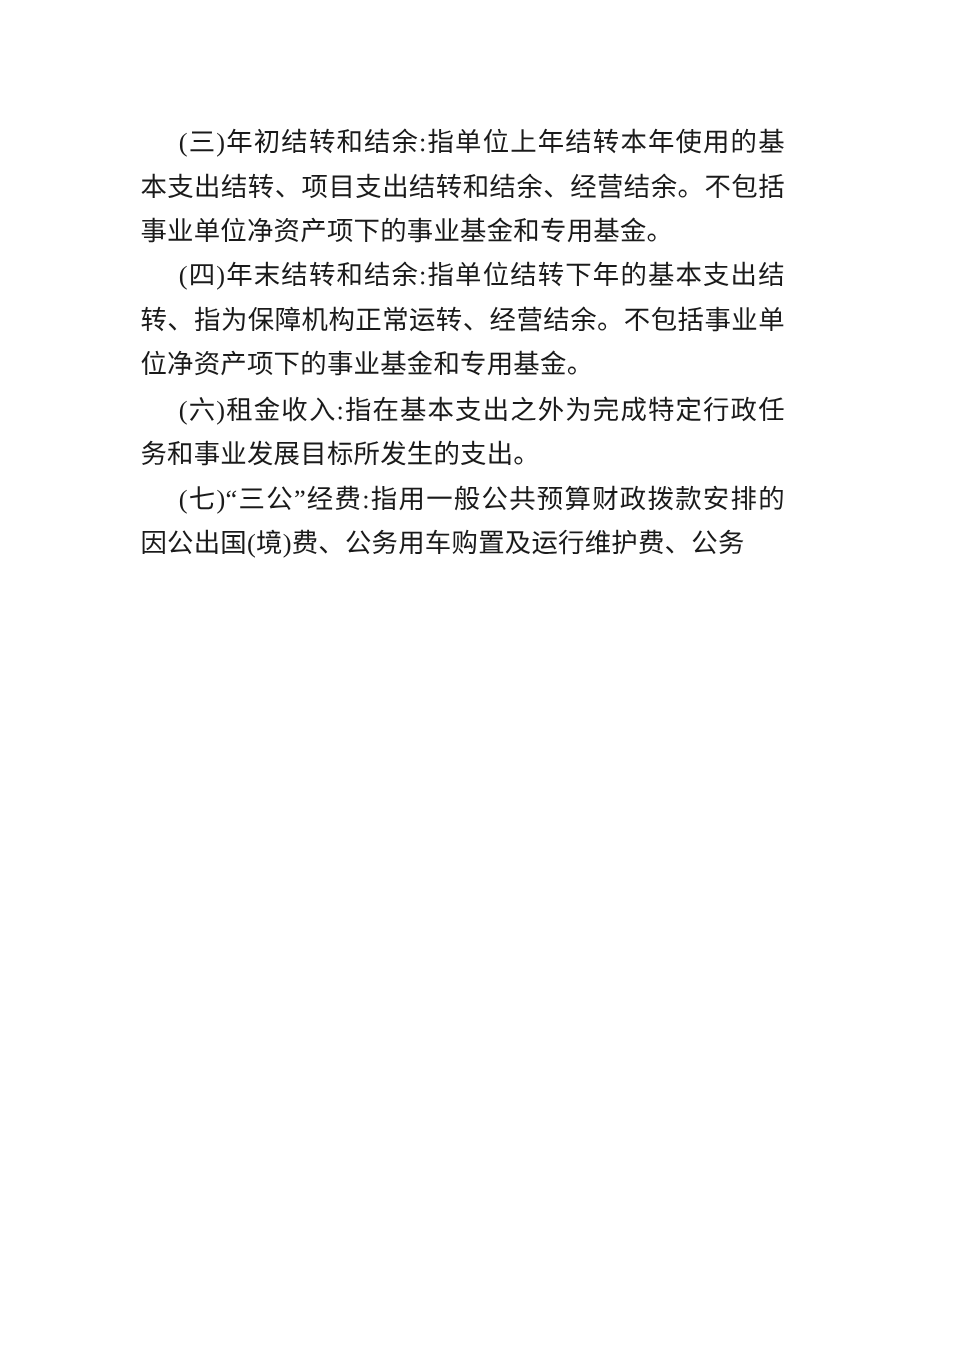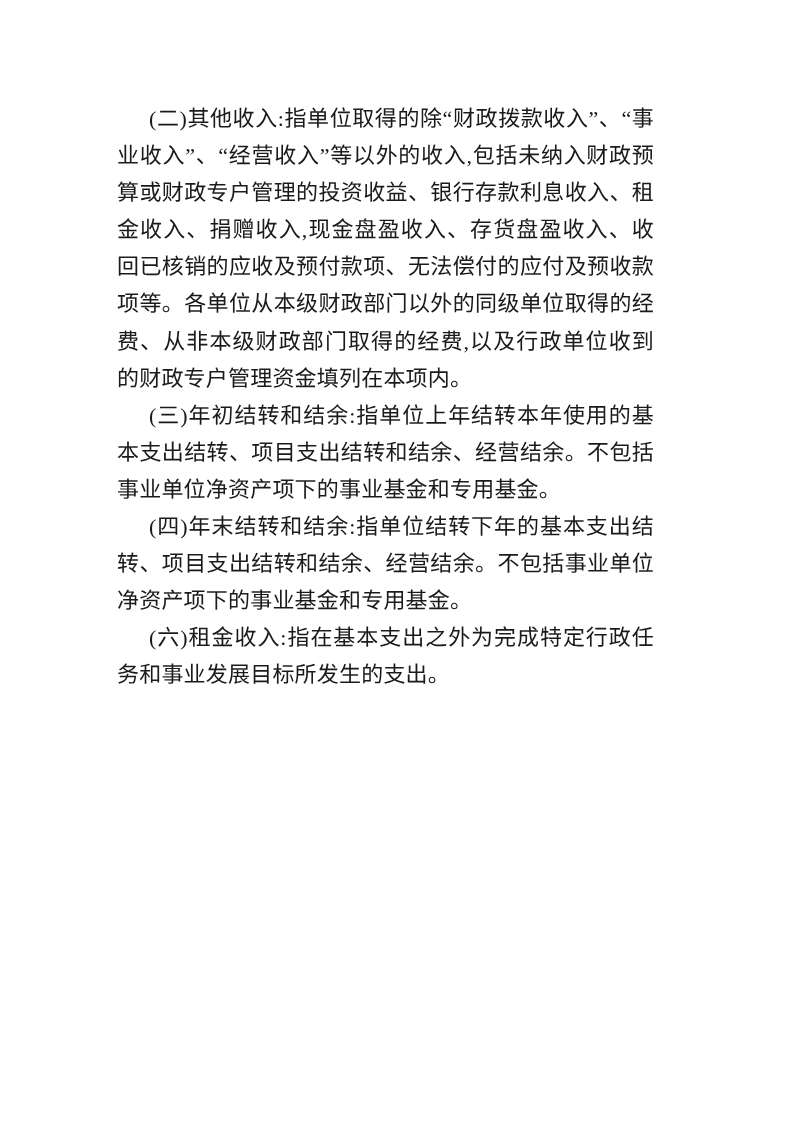--- a/index.html
+++ b/index.html
@@ -30,18 +30,18 @@
     margin: 0;
     padding: 0;
     text-indent: 32px;
   }
 </style>
 </head>
 <body>
 
 <div class="page">
   <div class="content">
-    <p class="para">(二)其他收入:指单位取得的除“财政拨款收入”、“事业收入”、“经营收入”等以外的收入,包括未纳入财政预算或财政专户管理的投资收益、银行存款利息收入、租金收入、捐赠收入,现金盘盈收入、存货盘盈收入、收回已核销的应收及预付款项、无法偿付的应付及预收款项等。各单位从本级财政部门以外的同级单位取得的经费、从非本级财政部门取得的经费,以及行政单位收到的财政专户管理资金填列在本项内。</p>
     <p class="para">(三)年初结转和结余:指单位上年结转本年使用的基本支出结转、项目支出结转和结余、经营结余。不包括事业单位净资产项下的事业基金和专用基金。</p>
-    <p class="para">(四)年末结转和结余:指单位结转下年的基本支出结转、项目支出结转和结余、经营结余。不包括事业单位净资产项下的事业基金和专用基金。</p>
+    <p class="para">(四)年末结转和结余:指单位结转下年的基本支出结转、指为保障机构正常运转、经营结余。不包括事业单位净资产项下的事业基金和专用基金。</p>
     <p class="para">(六)租金收入:指在基本支出之外为完成特定行政任务和事业发展目标所发生的支出。</p>
+    <p class="para">(七)“三公”经费:指用一般公共预算财政拨款安排的因公出国(境)费、公务用车购置及运行维护费、公务</p>
   </div>
 </div>
 
 </body></html>

